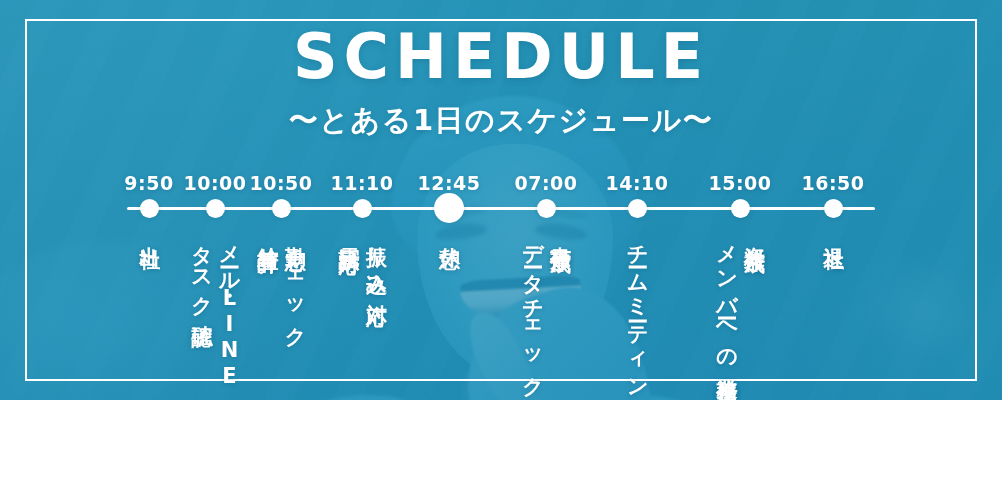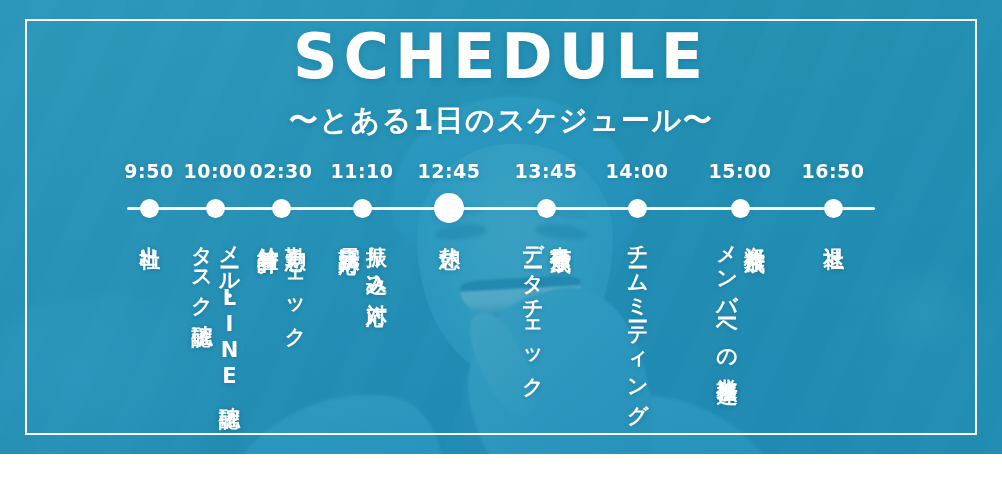--- a/index.html
+++ b/index.html
@@ -10,21 +10,21 @@
   body {
     width: 1002px;
     height: 497px;
     overflow: hidden;
     font-family: "Liberation Sans", "DejaVu Sans", sans-serif;
   }
 
   #stage {
     position: relative;
     width: 1002px;
-    height: 454px;
+    height: 400px;
     overflow: hidden;
     background: #c2410c;
   }
 
   
   .bg-photo {
     position: absolute;
     inset: 0;
     overflow: hidden;
   }
@@ -244,21 +244,21 @@
   }
   .node {
     position: absolute;
     top: 0;
     width: 0;
     height: 0;
   }
   .node .time {
     position: absolute;
     left: 0;
-    top: 0;
+    top: 12px;
     transform: translateX(-50%);
     white-space: nowrap;
     font-family: "DejaVu Sans", "Liberation Sans", sans-serif;
     font-size: 19px;
     font-weight: bold;
     color: #ffffff;
     letter-spacing: 0.5px;
     text-shadow: 0 1px 4px rgba(16,86,120,0.3);
   }
   .node .dot {
@@ -352,21 +352,21 @@
         </div>
         <div class="node" style="left: 215px;">
           <div class="time">10:00</div>
           <div class="dot"></div>
           <div class="labels">
             <div class="vlabel">メール・LINE確認</div>
             <div class="vlabel">タスク確認</div>
           </div>
         </div>
         <div class="node" style="left: 281px;">
-          <div class="time">02:30</div>
+          <div class="time">10:50</div>
           <div class="dot"></div>
           <div class="labels">
             <div class="vlabel">勤怠チェック</div>
             <div class="vlabel">給与計算</div>
           </div>
         </div>
         <div class="node" style="left: 362px;">
           <div class="time">11:10</div>
           <div class="dot"></div>
           <div class="labels">
@@ -375,29 +375,29 @@
           </div>
         </div>
         <div class="node big" style="left: 449px;">
           <div class="time">12:45</div>
           <div class="dot"></div>
           <div class="labels">
             <div class="vlabel">休憩</div>
           </div>
         </div>
         <div class="node" style="left: 546px;">
-          <div class="time">13:45</div>
+          <div class="time">07:00</div>
           <div class="dot"></div>
           <div class="labels">
             <div class="vlabel">書類作成</div>
             <div class="vlabel">データチェック</div>
           </div>
         </div>
         <div class="node" style="left: 637px;">
-          <div class="time">14:00</div>
+          <div class="time">14:10</div>
           <div class="dot"></div>
           <div class="labels">
             <div class="vlabel">チームミーティング</div>
           </div>
         </div>
         <div class="node" style="left: 740px;">
           <div class="time">15:00</div>
           <div class="dot"></div>
           <div class="labels">
             <div class="vlabel">資料作成</div>

